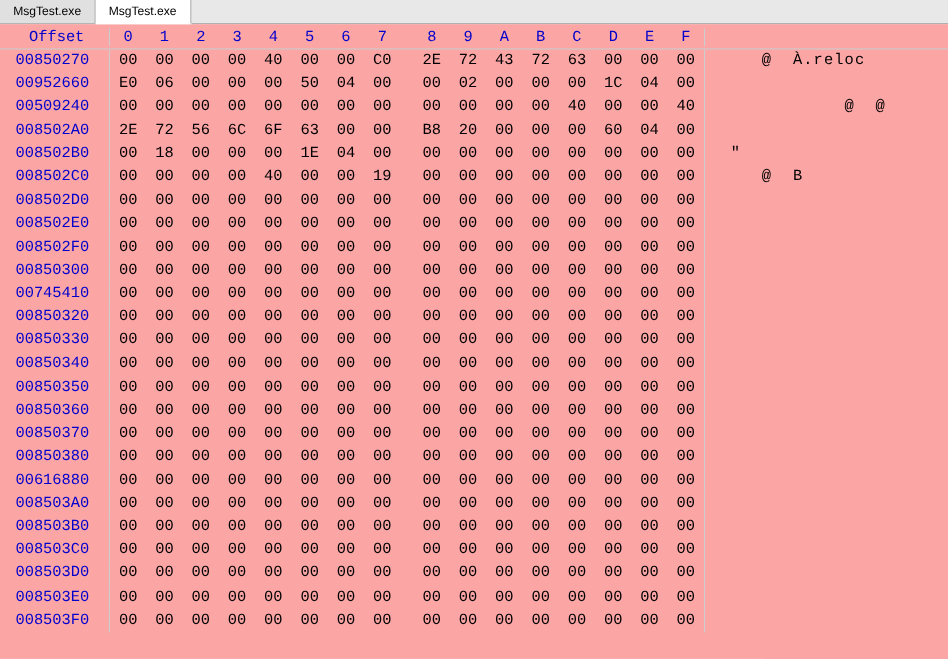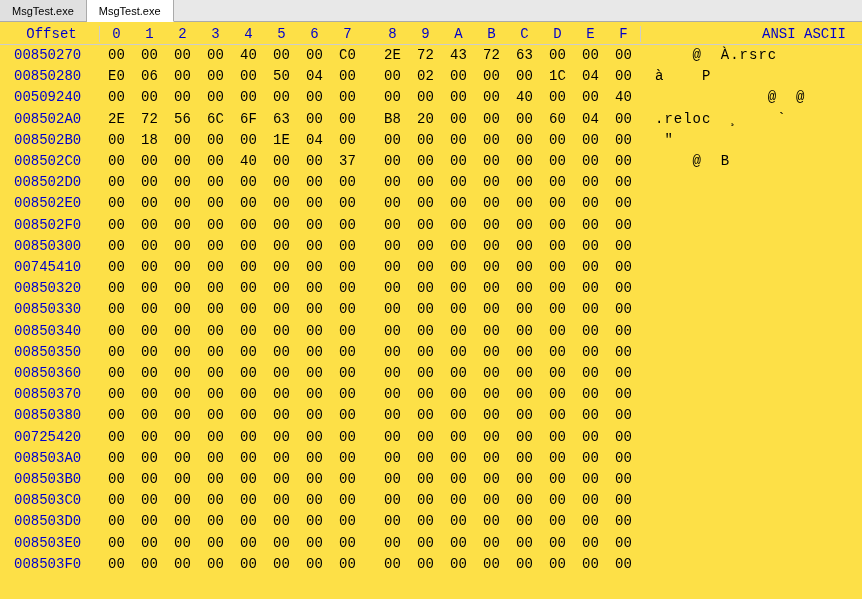--- a/index.html
+++ b/index.html
@@ -26,35 +26,34 @@
       display: flex;
       align-items: center;
       cursor: pointer;
     }
     .tab.active {
       background: #fff;
       border-bottom: 1px solid #fff;
       margin-bottom: -1px;
     }
     .hex-view {
-      background: #fde047;
+      background: #fca5a5;
       height: calc(100% - 22px);
       overflow: hidden;
     }
     .hex-header {
       display: flex;
       color: #0000cc;
       padding: 4px 4px 2px 4px;
       border-bottom: 1px solid #ccc;
     }
     .hex-row {
       display: flex;
       padding: 0 4px;
       line-height: 21.2px;
-      align-items: center;
     }
     .col-offset {
       width: 95px;
       color: #0000cc;
       text-align: center;
     }
     .hex-row .col-offset {
       text-align: left;
       padding-left: 10px;
     }
@@ -116,21 +115,20 @@
         <div class="col-byte">8</div>
         <div class="col-byte">9</div>
         <div class="col-byte">A</div>
         <div class="col-byte">B</div>
         <div class="col-byte">C</div>
         <div class="col-byte">D</div>
         <div class="col-byte">E</div>
         <div class="col-byte">F</div>
       </div>
     <div class="vline"></div>
-    <div class="col-ascii">ANSI ASCII</div>
   </div>
   <div id="hex-rows">
       <div class="hex-row">
         <div class="col-offset">00850270</div>
         <div class="vline"></div>
         <div class="col-bytes">
           <div class="col-byte">00</div>
           <div class="col-byte">00</div>
           <div class="col-byte">00</div>
           <div class="col-byte">00</div>
@@ -142,24 +140,24 @@
           <div class="col-byte">2E</div>
           <div class="col-byte">72</div>
           <div class="col-byte">43</div>
           <div class="col-byte">72</div>
           <div class="col-byte">63</div>
           <div class="col-byte">00</div>
           <div class="col-byte">00</div>
           <div class="col-byte">00</div>
         </div>
         <div class="vline"></div>
-        <div class="col-ascii">    @  À.rsrc   </div>
-      </div>
-      <div class="hex-row">
-        <div class="col-offset">00850280</div>
+        <div class="col-ascii">    @  À.reloc   </div>
+      </div>
+      <div class="hex-row">
+        <div class="col-offset">00952660</div>
         <div class="vline"></div>
         <div class="col-bytes">
           <div class="col-byte">E0</div>
           <div class="col-byte">06</div>
           <div class="col-byte">00</div>
           <div class="col-byte">00</div>
           <div class="col-byte">00</div>
           <div class="col-byte">50</div>
           <div class="col-byte">04</div>
           <div class="col-byte">00</div>
@@ -167,21 +165,20 @@
           <div class="col-byte">00</div>
           <div class="col-byte">02</div>
           <div class="col-byte">00</div>
           <div class="col-byte">00</div>
           <div class="col-byte">00</div>
           <div class="col-byte">1C</div>
           <div class="col-byte">04</div>
           <div class="col-byte">00</div>
         </div>
         <div class="vline"></div>
-        <div class="col-ascii">à    P          </div>
       </div>
       <div class="hex-row">
         <div class="col-offset">00509240</div>
         <div class="vline"></div>
         <div class="col-bytes">
           <div class="col-byte">00</div>
           <div class="col-byte">00</div>
           <div class="col-byte">00</div>
           <div class="col-byte">00</div>
           <div class="col-byte">00</div>
@@ -217,21 +214,20 @@
           <div class="col-byte">B8</div>
           <div class="col-byte">20</div>
           <div class="col-byte">00</div>
           <div class="col-byte">00</div>
           <div class="col-byte">00</div>
           <div class="col-byte">60</div>
           <div class="col-byte">04</div>
           <div class="col-byte">00</div>
         </div>
         <div class="vline"></div>
-        <div class="col-ascii">.reloc  ¸    `  </div>
       </div>
       <div class="hex-row">
         <div class="col-offset">008502B0</div>
         <div class="vline"></div>
         <div class="col-bytes">
           <div class="col-byte">00</div>
           <div class="col-byte">18</div>
           <div class="col-byte">00</div>
           <div class="col-byte">00</div>
           <div class="col-byte">00</div>
@@ -255,21 +251,21 @@
         <div class="col-offset">008502C0</div>
         <div class="vline"></div>
         <div class="col-bytes">
           <div class="col-byte">00</div>
           <div class="col-byte">00</div>
           <div class="col-byte">00</div>
           <div class="col-byte">00</div>
           <div class="col-byte">40</div>
           <div class="col-byte">00</div>
           <div class="col-byte">00</div>
-          <div class="col-byte">37</div>
+          <div class="col-byte">19</div>
           <div class="gap8"></div>
           <div class="col-byte">00</div>
           <div class="col-byte">00</div>
           <div class="col-byte">00</div>
           <div class="col-byte">00</div>
           <div class="col-byte">00</div>
           <div class="col-byte">00</div>
           <div class="col-byte">00</div>
           <div class="col-byte">00</div>
         </div>
@@ -570,21 +566,21 @@
           <div class="col-byte">00</div>
           <div class="col-byte">00</div>
           <div class="col-byte">00</div>
           <div class="col-byte">00</div>
           <div class="col-byte">00</div>
         </div>
         <div class="vline"></div>
         <div class="col-ascii"></div>
       </div>
       <div class="hex-row">
-        <div class="col-offset">00725420</div>
+        <div class="col-offset">00616880</div>
         <div class="vline"></div>
         <div class="col-bytes">
           <div class="col-byte">00</div>
           <div class="col-byte">00</div>
           <div class="col-byte">00</div>
           <div class="col-byte">00</div>
           <div class="col-byte">00</div>
           <div class="col-byte">00</div>
           <div class="col-byte">00</div>
           <div class="col-byte">00</div>

